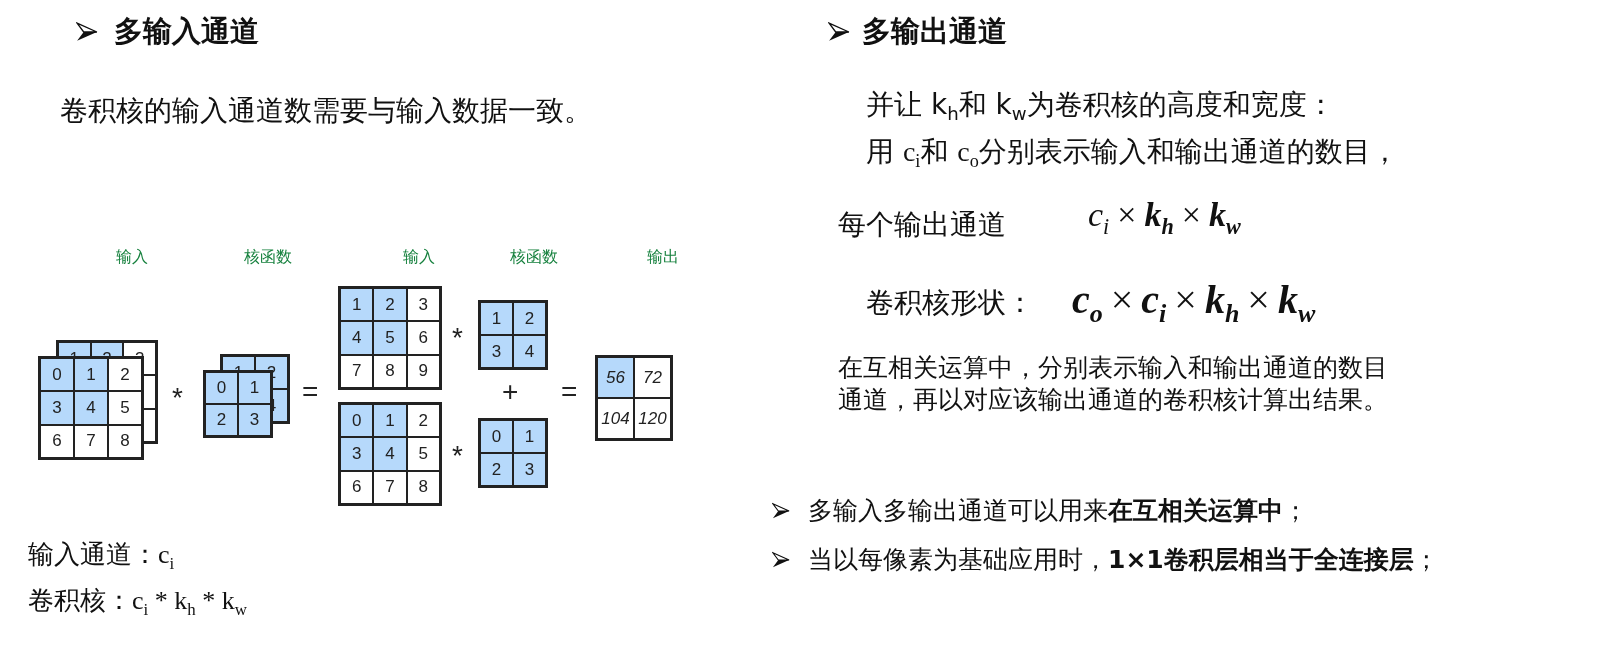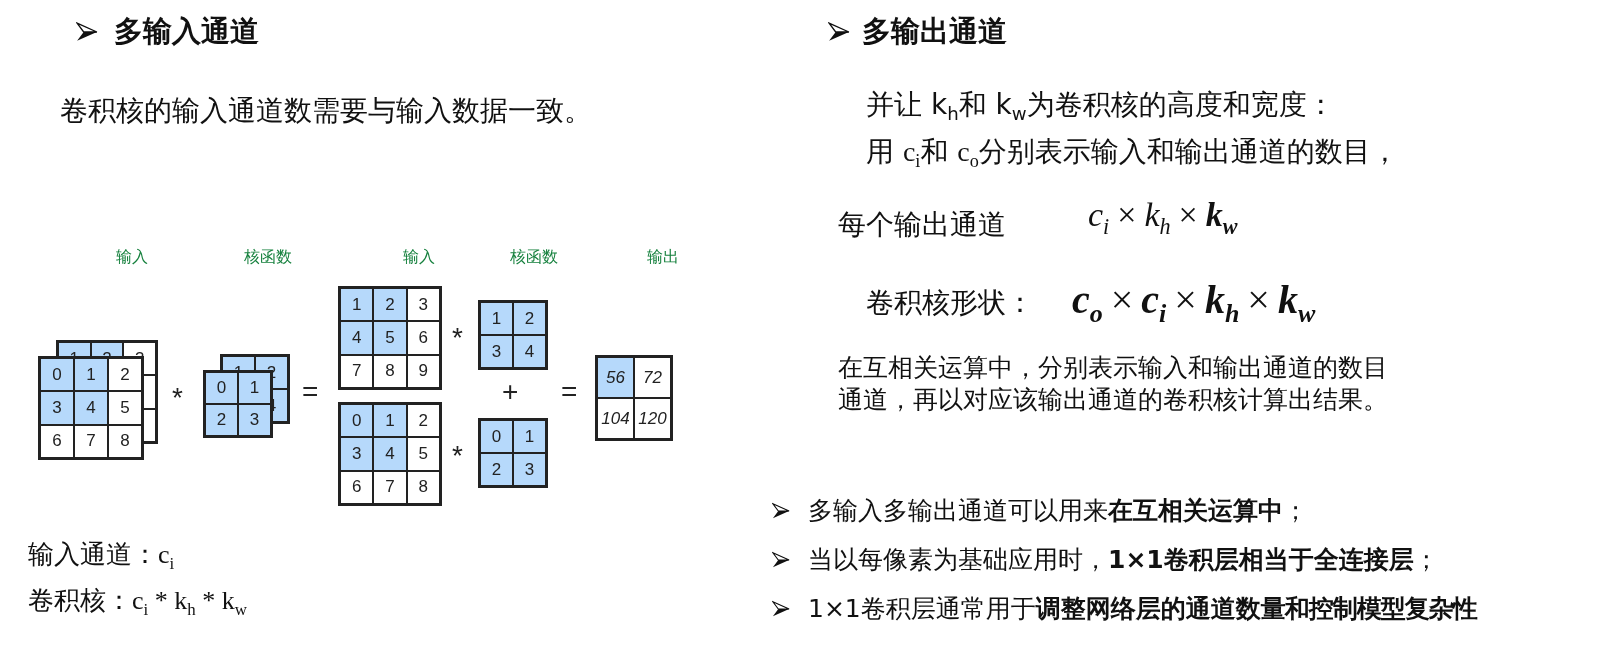--- a/index.html
+++ b/index.html
@@ -156,21 +156,21 @@
   <div>
     <span>并让 </span><span>k</span><span class="sub">h</span><span>和 </span><span>k</span><span class="sub">w</span><span>为卷积核的高度和宽度：</span>
   </div>
   <div>
     <span>用 </span><span class="serif">c</span><span class="serif sub">i</span><span>和 </span><span class="serif">c</span><span class="serif sub">o</span><span>分别表示输入和输出通道的数目，</span>
   </div>
 </div>
 
 <div class="abs body-text" style="left:838px; top:206px;">每个输出通道</div>
 <div class="abs math" style="left:1088px; top:196px; font-size:34px;">
-  <span>c<span class="sub">i</span></span><span class="x">×</span><span style="font-weight:normal">k<span class="sub">h</span></span><span class="x">×</span><span style="font-weight:bold">k<span class="sub">w</span></span>
+  <span>c<span class="sub">i</span></span><span class="x">×</span><span style="font-weight:bold">k<span class="sub">h</span></span><span class="x">×</span><span style="font-weight:bold">k<span class="sub">w</span></span>
 </div>
 
 <div class="abs body-text" style="left:866px; top:284px;">卷积核形状：</div>
 <div class="abs math" style="left:1072px; top:276px; font-size:40px; font-weight:bold;">
   <span>c<span class="sub">o</span></span><span class="x" style="font-weight:normal">×</span><span>c<span class="sub">i</span></span><span class="x" style="font-weight:normal">×</span><span>k<span class="sub">h</span></span><span class="x" style="font-weight:normal">×</span><span>k<span class="sub">w</span></span>
 </div>
 
 <div class="abs" style="left:838px; top:352px; font-size:25px; line-height:32px; white-space:nowrap;">
   <div>在互相关运算中，分别表示输入和输出通道的数目</div>
   <div>通道，再以对应该输出通道的卷积核计算出结果。</div>
@@ -184,20 +184,13 @@
       </svg>
     <span><span>多输入多输出通道可以用来</span><span class="b">在互相关运算中</span><span>；</span></span>
   </div>
   <div class="bullet-row">
     <svg class="arrow" viewBox="0 0 20 20">
         <polygon points="1,2 19,10 1,18 7,10" fill="#111"></polygon>
         <polygon points="1,2 19,10 7,10" fill="#fff" stroke="#111" stroke-width="1.2"></polygon>
       </svg>
     <span><span>当以每像素为基础应用时，</span><span class="b">1×1卷积层相当于全连接层</span><span>；</span></span>
   </div>
-  <div class="bullet-row">
-    <svg class="arrow" viewBox="0 0 20 20">
-        <polygon points="1,2 19,10 1,18 7,10" fill="#111"></polygon>
-        <polygon points="1,2 19,10 7,10" fill="#fff" stroke="#111" stroke-width="1.2"></polygon>
-      </svg>
-    <span><span>1×1卷积层通常用于</span><span class="b">调整网络层的通道数</span><span class="b blur">量和控制模型复杂性</span></span>
-  </div>
 </div>
 
 </body></html>

